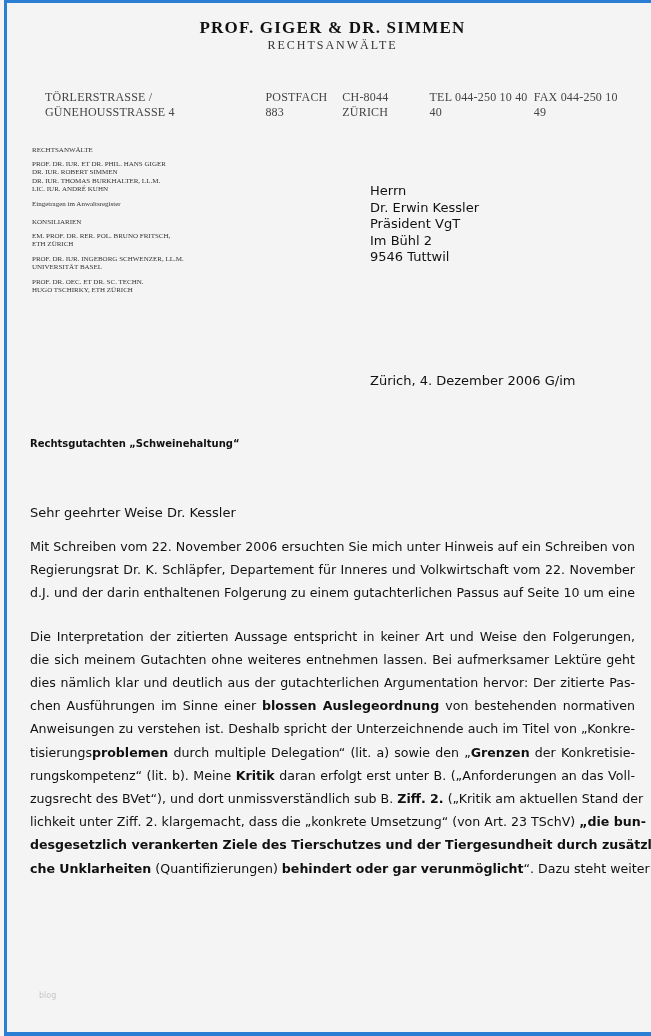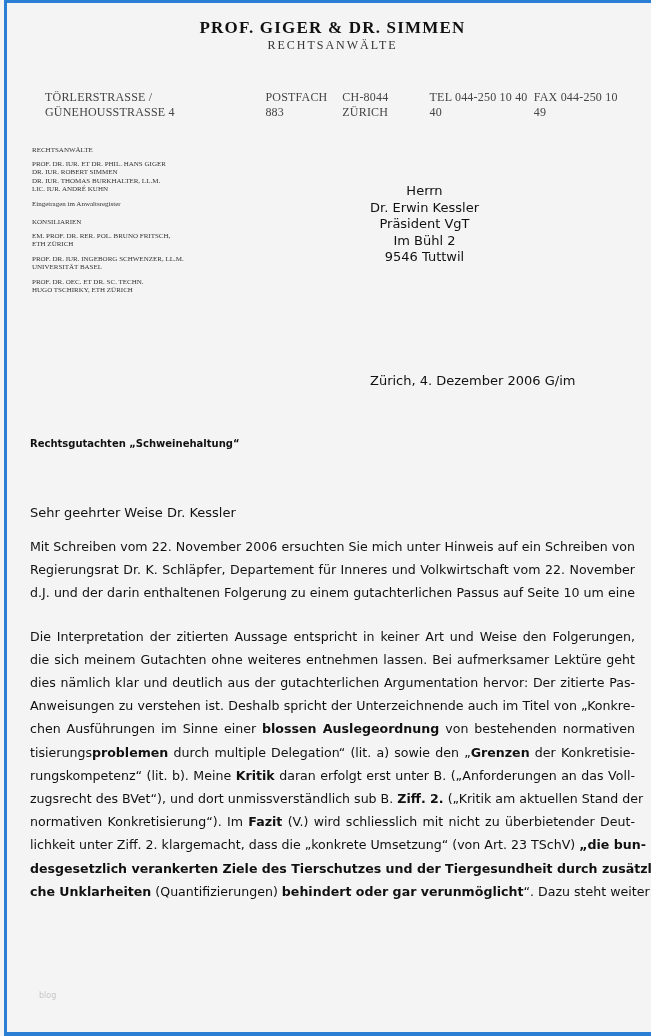--- a/index.html
+++ b/index.html
@@ -42,21 +42,21 @@
       font-family: "Liberation Serif", serif;
       font-size: 7px; line-height: 8.5px; color: #333;
       text-transform: none;
     }
     .sidebar .hdr { margin-bottom: 5px; }
     .sidebar .block { margin-bottom: 6px; }
     .sidebar .gap { height: 10px; }
     .recipient {
       position: absolute; left: 363px; top: 180px;
       font-family: "DejaVu Sans", sans-serif;
-      font-size: 13px; line-height: 16.5px; color: #111; text-align: center;
+      font-size: 13px; line-height: 16.5px; color: #111;
     }
     .date {
       position: absolute; left: 363px; top: 370px;
       font-size: 13px; color: #111;
     }
     .subject {
       position: absolute; left: 23px; top: 435px;
       font-size: 10px; font-weight: bold;
     }
     .salutation {
@@ -135,26 +135,25 @@
   <div class="body">
     <p>
         <span class="line"><span>Mit Schreiben vom 22. November 2006 ersuchten Sie mich unter Hinweis auf ein Schreiben von</span></span>
         <span class="line"><span>Regierungsrat Dr. K. Schläpfer, Departement für Inneres und Volkwirtschaft vom 22. November</span></span>
         <span class="line"><span>d.J. und der darin enthaltenen Folgerung zu einem gutachterlichen Passus auf Seite 10 um eine</span></span>
       </p>
     <p>
         <span class="line"><span>Die Interpretation der zitierten Aussage entspricht in keiner Art und Weise den Folgerungen,</span></span>
         <span class="line"><span>die sich meinem Gutachten ohne weiteres entnehmen lassen. Bei aufmerksamer Lektüre geht</span></span>
         <span class="line"><span>dies nämlich klar und deutlich aus der gutachterlichen Argumentation hervor: Der zitierte Pas-</span></span>
+        <span class="line"><span>chen Ausführungen im Sinne einer </span><b>blossen Auslegeordnung</b><span> von bestehenden normativen</span></span>
         <span class="line"><span>Anweisungen zu verstehen ist. Deshalb spricht der Unterzeichnende auch im Titel von „Konkre-</span></span>
-        <span class="line"><span>chen Ausführungen im Sinne einer </span><b>blossen Auslegeordnung</b><span> von bestehenden normativen</span></span>
         <span class="line"><span>tisierungs</span><b>problemen</b><span> durch multiple Delegation“ (lit. a) sowie den „</span><b>Grenzen</b><span> der Konkretisie-</span></span>
         <span class="line"><span>rungskompetenz“ (lit. b). Meine </span><b>Kritik</b><span> daran erfolgt erst unter B. („Anforderungen an das Voll-</span></span>
         <span class="line"><span>zugsrecht des BVet“), und dort unmissverständlich sub B. </span><b>Ziff. 2.</b><span> („Kritik am aktuellen Stand der</span></span>
-        <span class="line"><span>normativen Konkretisierung“). Im </span><b>Fazit</b><span> (V.) wird schliesslich mit nicht zu überbietender Deut-</span></span>
         <span class="line"><span>lichkeit unter Ziff. 2. klargemacht, dass die „konkrete Umsetzung“ (von Art. 23 TSchV) </span><b>„die bun-</b></span>
         <span class="line"><b>desgesetzlich verankerten Ziele des Tierschutzes und der Tiergesundheit durch zusätzli-</b></span>
         <span class="line last"><b>che Unklarheiten</b><span> (Quantifizierungen) </span><b>behindert oder gar verunmöglicht</b><span>“. Dazu steht weiter:</span></span>
       </p>
   </div>
 
   <div class="watermark">blog</div>
 </div>
 
 </body></html>

